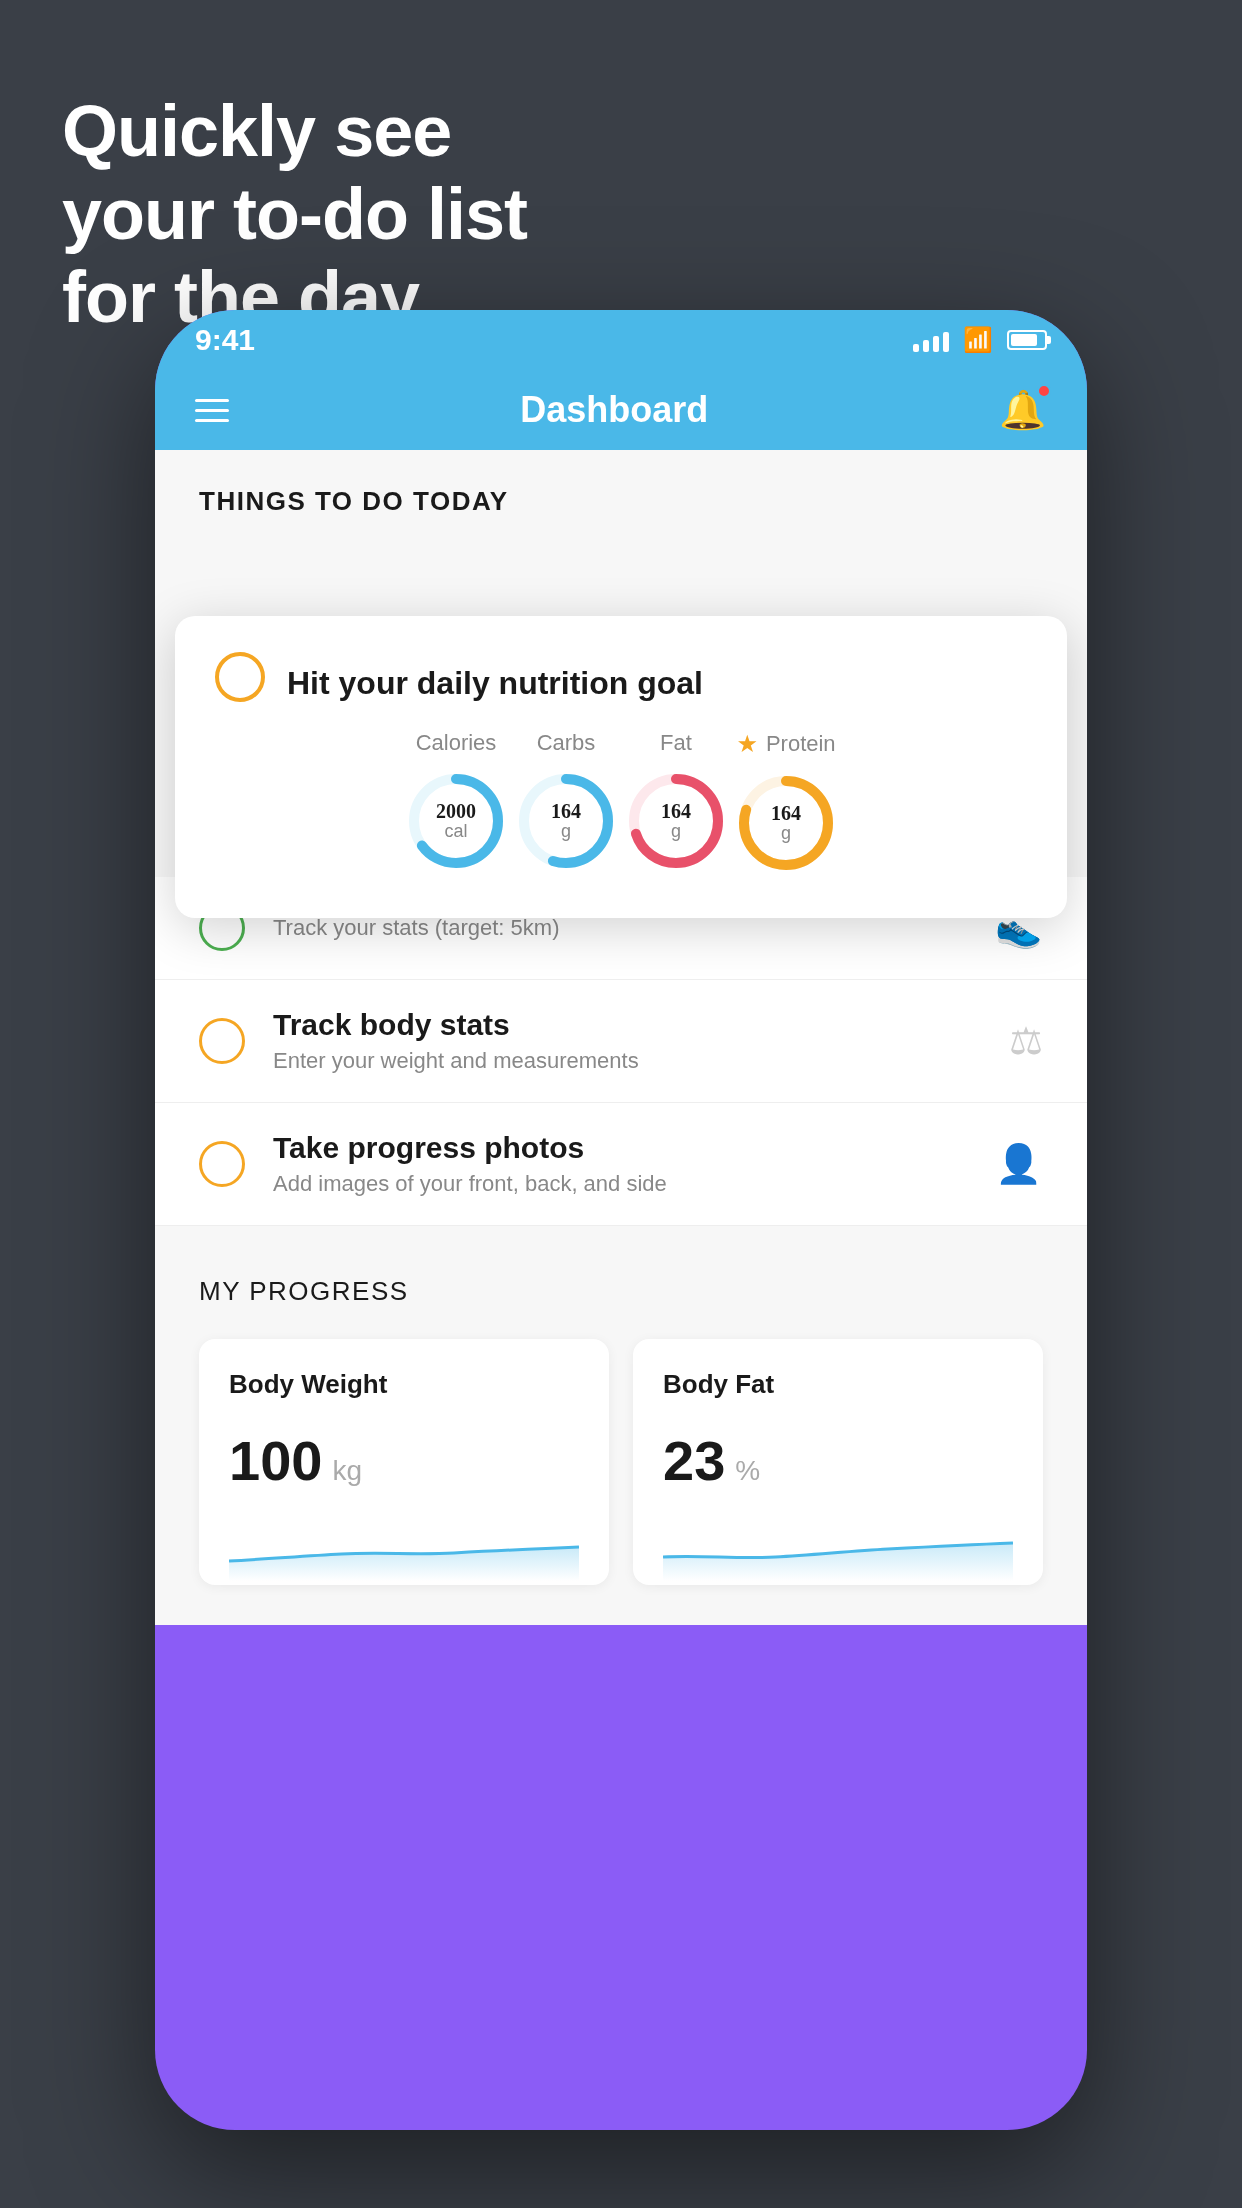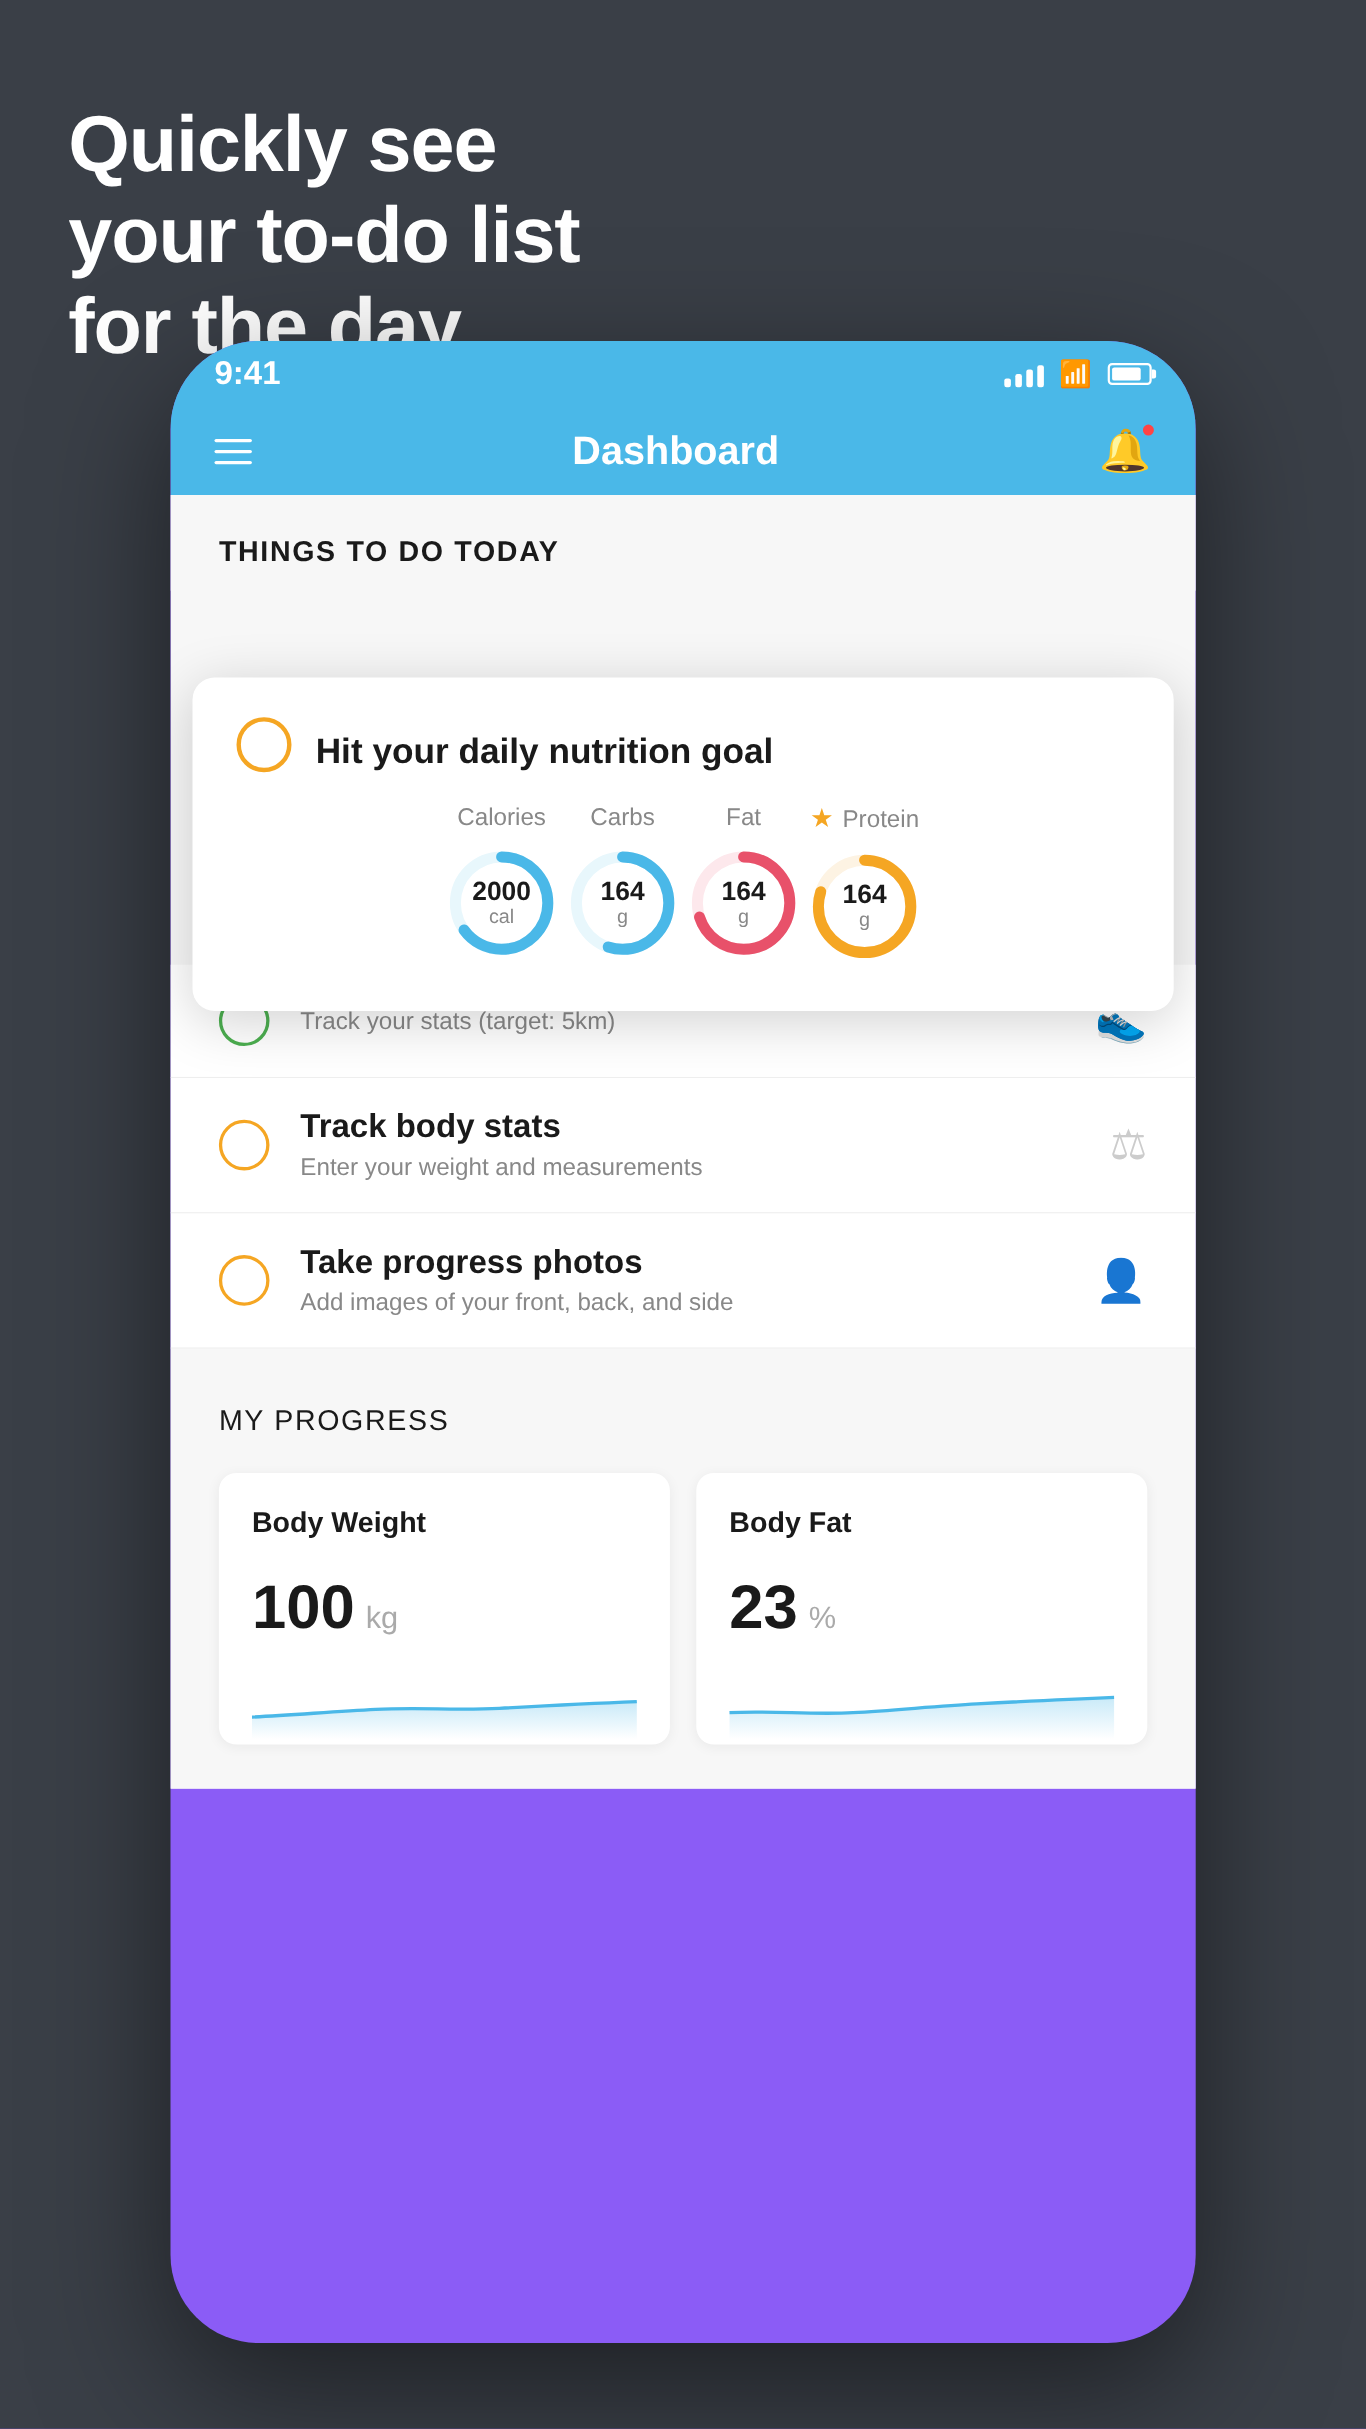--- a/index.html
+++ b/index.html
@@ -223,23 +223,24 @@
     }
     .donut-text {
       position: absolute;
       top: 50%;
       left: 50%;
       transform: translate(-50%, -50%);
       text-align: center;
       line-height: 1.1;
     }
     .donut-value {
-      font-size: 24px;
+      font-size: 20px;
       font-weight: 700;
       color: #1a1a1a;
+      font-family: Liberation Serif, serif;
     }
     .donut-unit {
       font-size: 18px;
       color: #888;
     }
     .star-label {
       display: flex;
       align-items: center;
       gap: 8px;
     }

